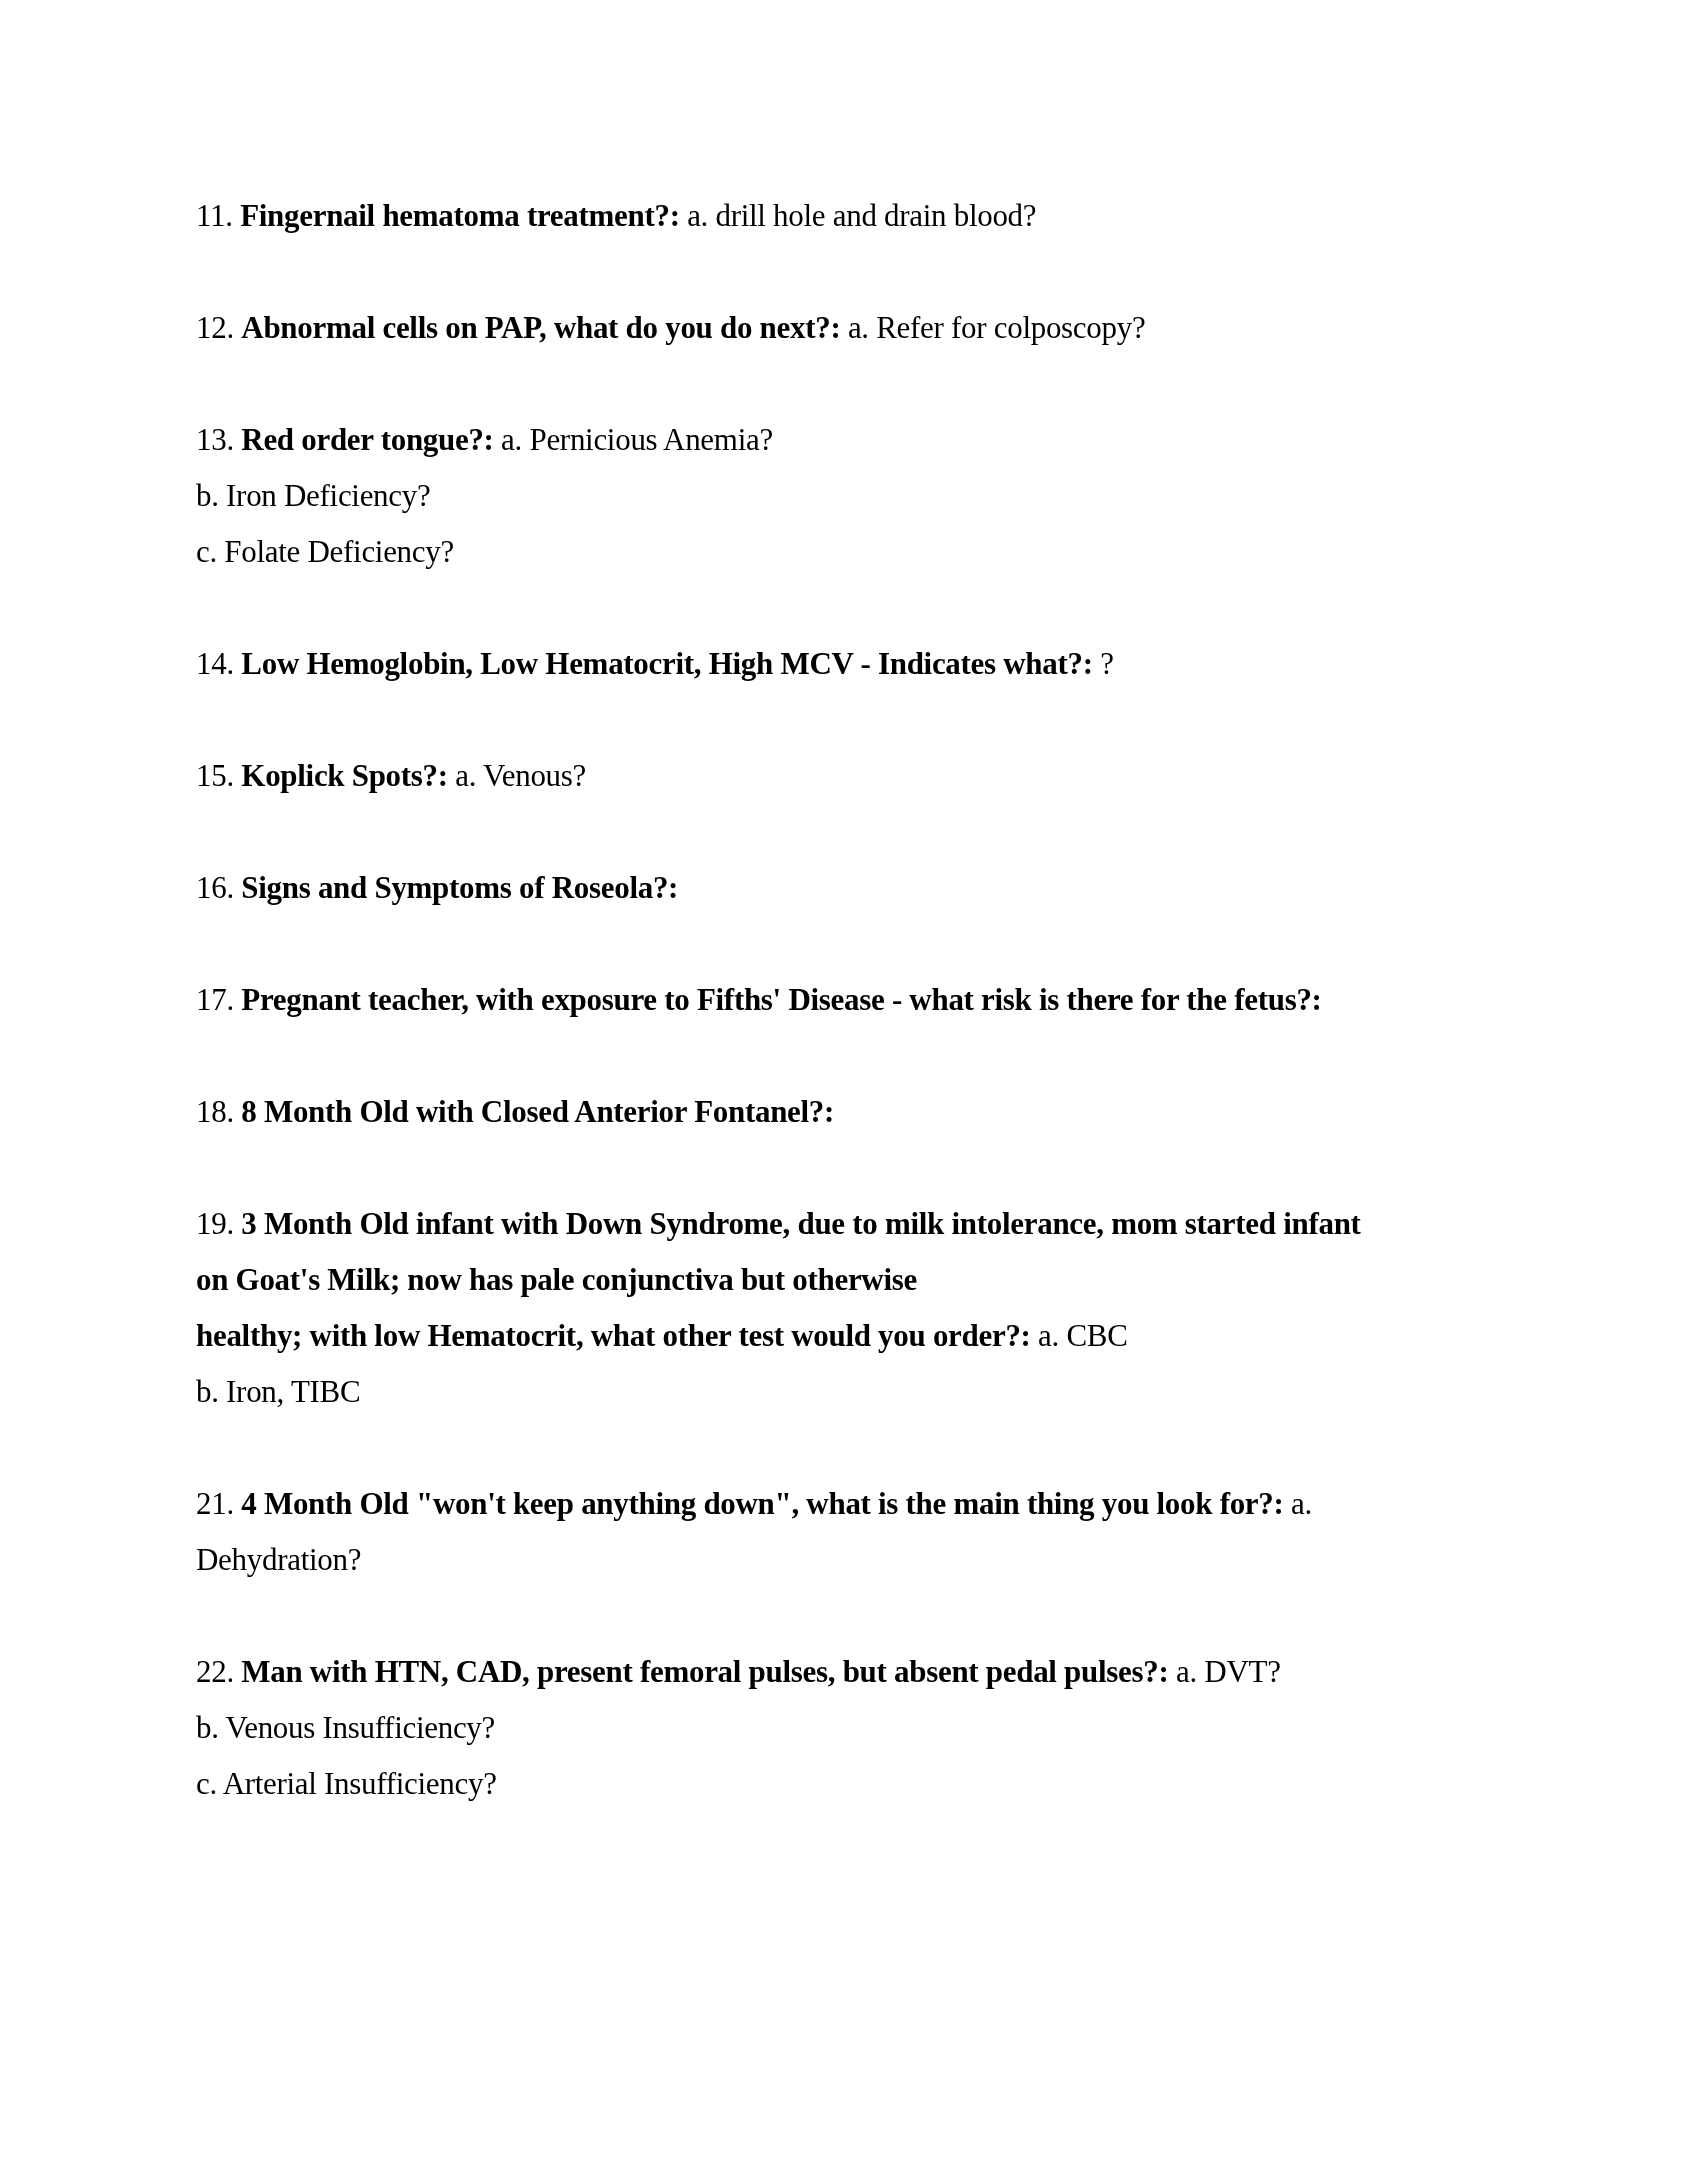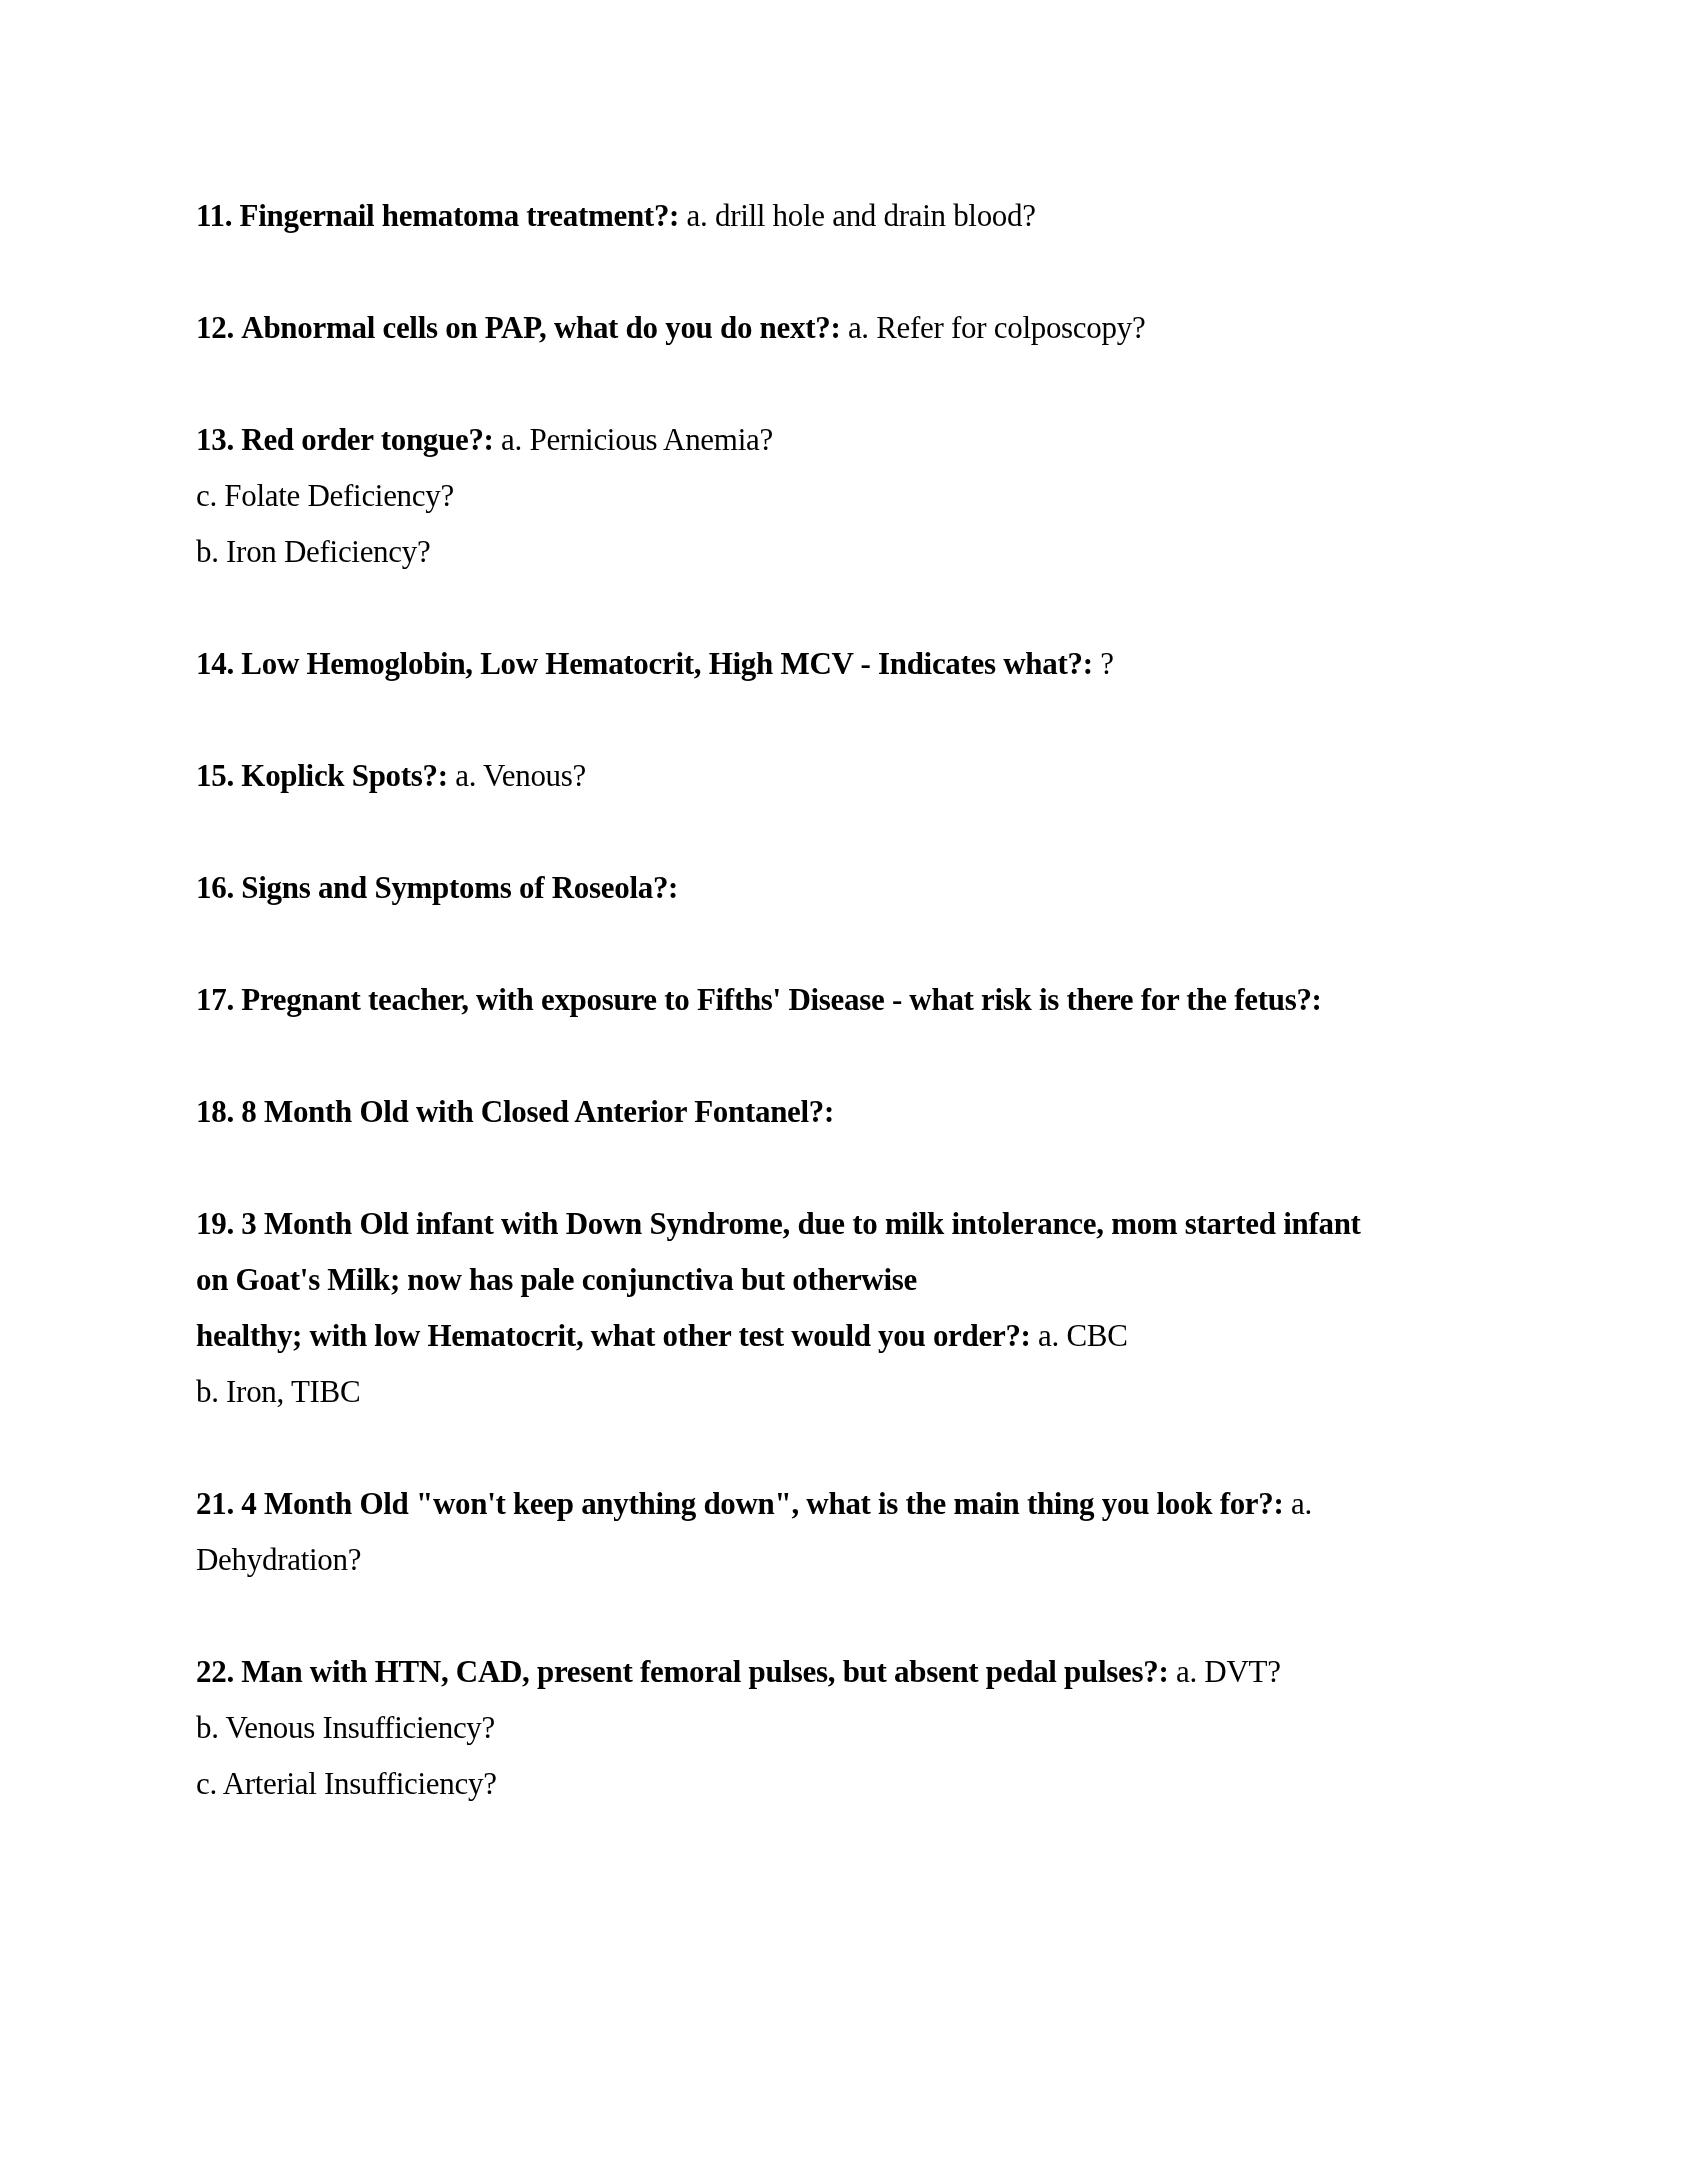--- a/index.html
+++ b/index.html
@@ -20,42 +20,42 @@
     left: 196px;
     top: 188px;
     width: 1307px;
   }
   .item {
     font-size: 31px;
     line-height: 56px;
     margin: 0 0 56px 0;
     letter-spacing: -0.3px;
   }
-  .num { font-weight: bold; text-align: right; }
+  .num { font-weight: normal; text-align: right; }
   .q { font-weight: bold; }
   .a { font-weight: normal; }
   .line { display: block; }
 </style>
 </head>
 <body>
 
 <div class="page">
 
   <div class="item">
     <span class="line"><span class="num">11.</span> <span class="q">Fingernail hematoma treatment?:</span> <span class="a">a. drill hole and drain blood?</span></span>
   </div>
 
   <div class="item">
     <span class="line"><span class="num">12.</span> <span class="q">Abnormal cells on PAP, what do you do next?:</span> <span class="a">a. Refer for colposcopy?</span></span>
   </div>
 
   <div class="item">
     <span class="line"><span class="num">13.</span> <span class="q">Red order tongue?:</span> <span class="a">a. Pernicious Anemia?</span></span>
+    <span class="line a">b. Iron Deficiency?</span>
     <span class="line a">c. Folate Deficiency?</span>
-    <span class="line a">b. Iron Deficiency?</span>
   </div>
 
   <div class="item">
     <span class="line"><span class="num">14.</span> <span class="q">Low Hemoglobin, Low Hematocrit, High MCV - Indicates what?:</span> <span class="a">?</span></span>
   </div>
 
   <div class="item">
     <span class="line"><span class="num">15.</span> <span class="q">Koplick Spots?:</span> <span class="a">a. Venous?</span></span>
   </div>
 

